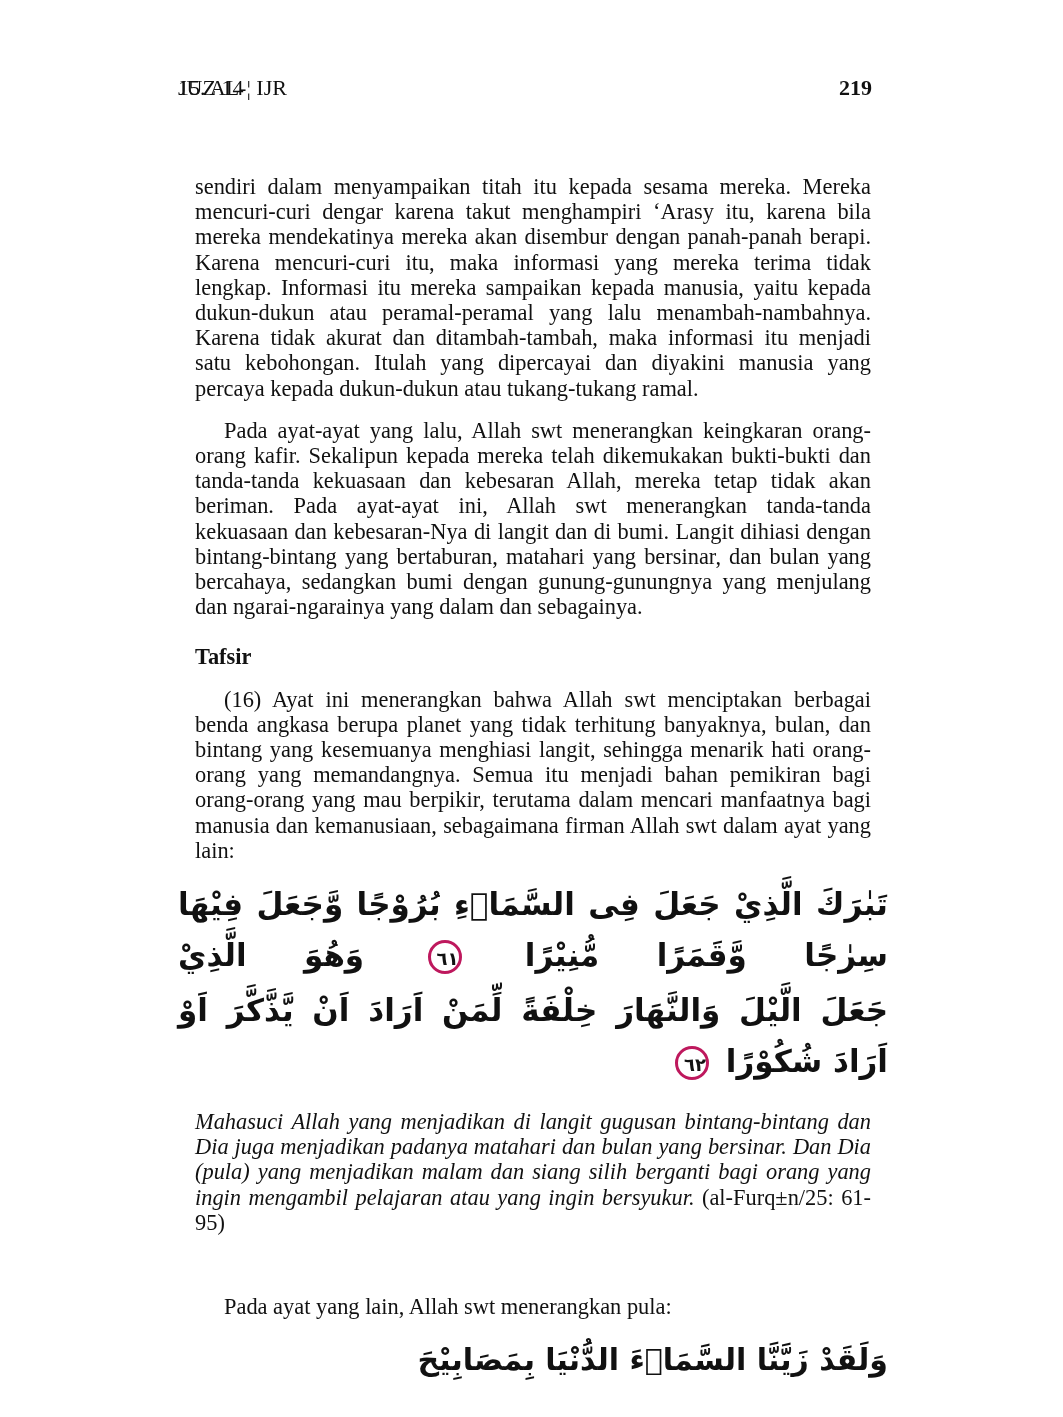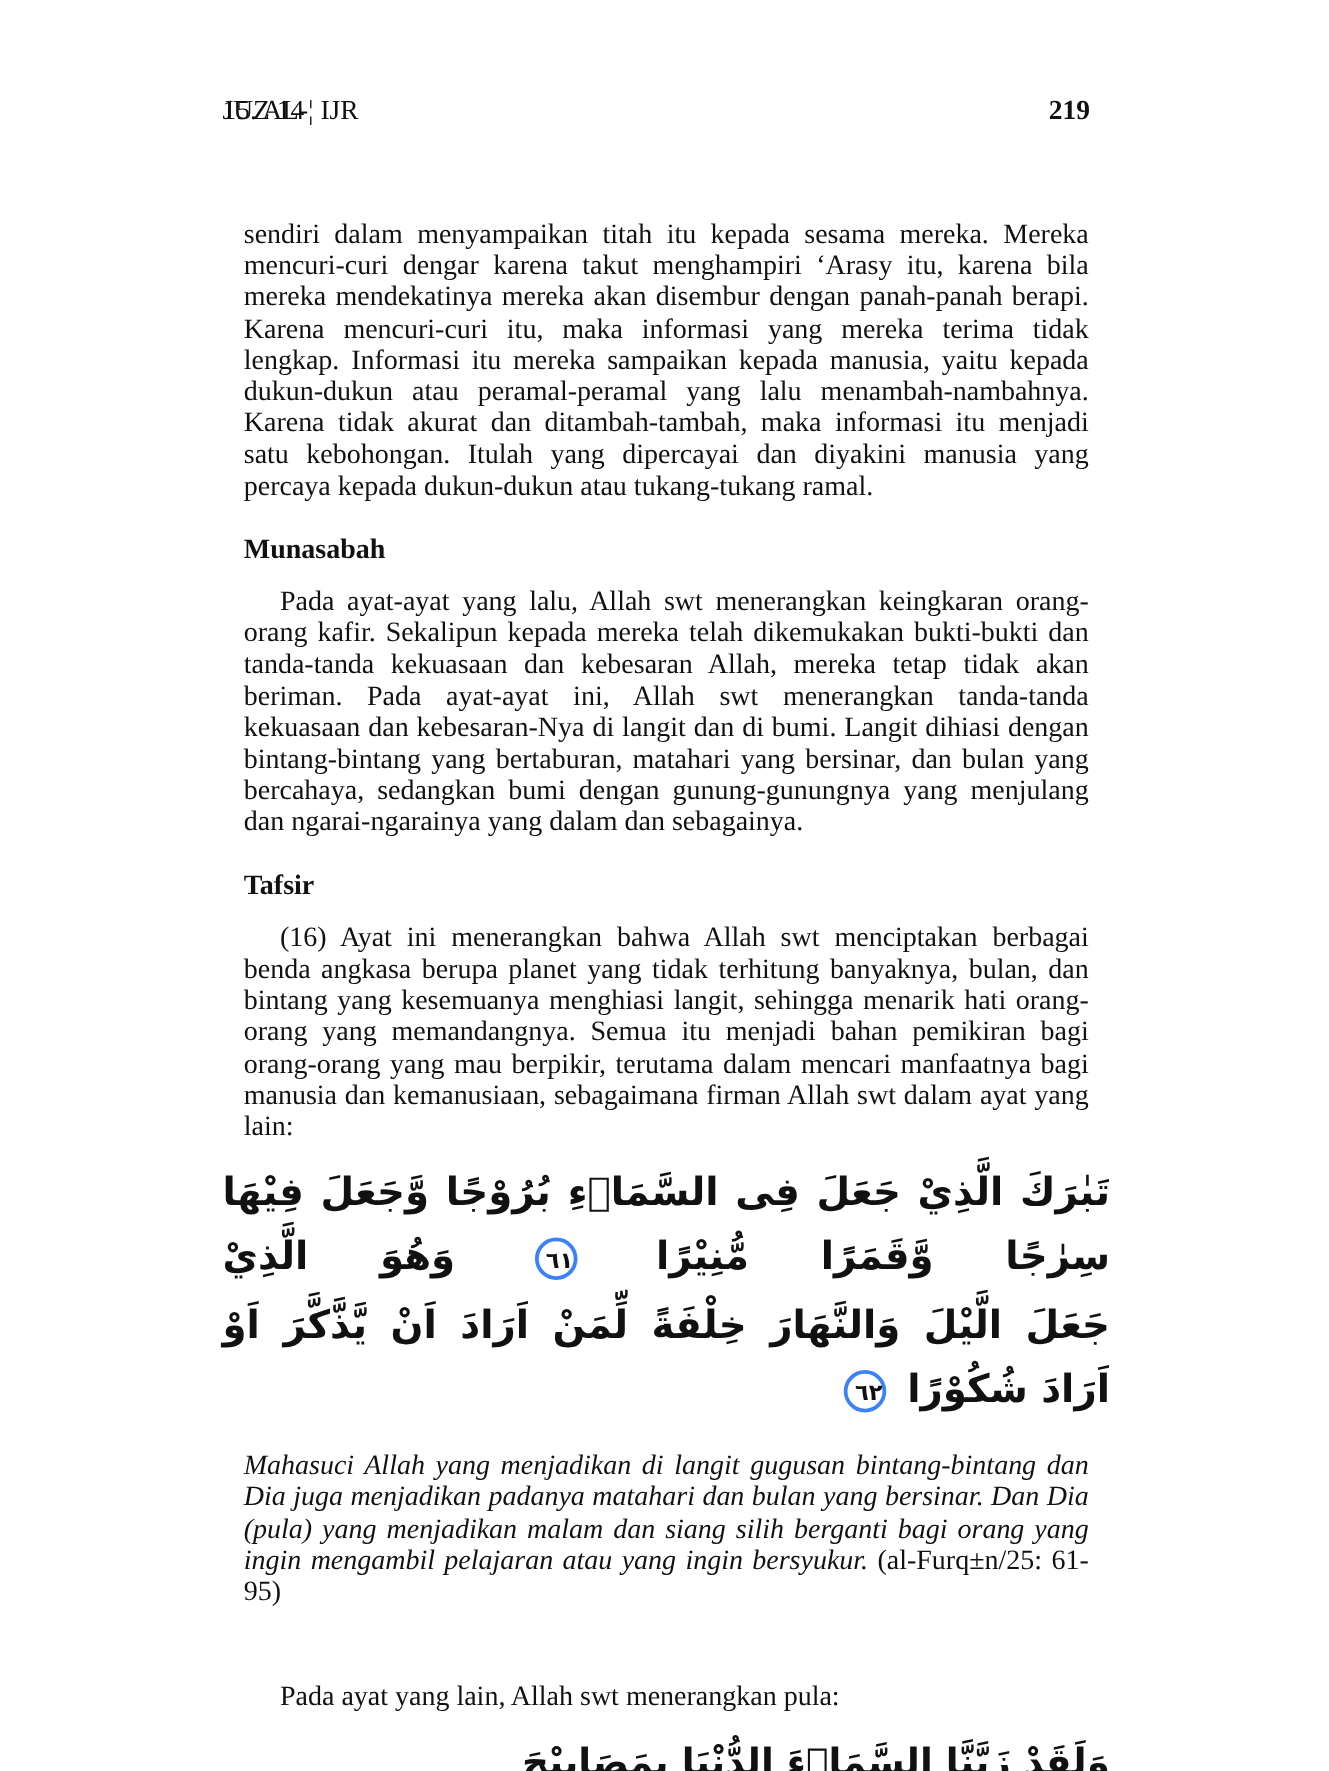--- a/index.html
+++ b/index.html
@@ -29,21 +29,21 @@
       font-family: "DejaVu Sans", sans-serif;
       font-weight: bold;
       font-size: 31px;
       line-height: 48px;
       text-align: justify;
       text-align-last: justify;
     }
     .arabic-block .line { display: block; }
     .ayah-num {
       display: inline-block; width: 34px; height: 34px; line-height: 32px;
-      border: 3px solid #3b82f6; border-radius: 50%; text-align: center;
+      border: 3px solid #be185d; border-radius: 50%; text-align: center;
       font-size: 18px; vertical-align: middle; margin: 12px 6px; box-sizing: border-box;
     }
     .arabic-center {
       direction: rtl; text-align: right;
       font-family: "DejaVu Sans", sans-serif; font-weight: bold;
       font-size: 30px; line-height: 48px; margin: 8px 0 4px 0;
     }
     .translation { font-style: italic; }
     .ref { font-style: normal; }
   </style>
@@ -52,21 +52,20 @@
 
 <div class="header">
   <span class="left">JUZ 14</span>
   <span class="center">15. AL-¦ IJR</span>
   <span class="right">219</span>
 </div>
 
 <div class="content">
   <p>sendiri dalam menyampaikan titah itu kepada sesama mereka. Mereka mencuri-curi dengar karena takut menghampiri ‘Arasy itu, karena bila mereka mendekatinya mereka akan disembur dengan panah-panah berapi. Karena mencuri-curi itu, maka informasi yang mereka terima tidak lengkap. Informasi itu mereka sampaikan kepada manusia, yaitu kepada dukun-dukun atau peramal-peramal yang lalu menambah-nambahnya. Karena tidak akurat dan ditambah-tambah, maka informasi itu menjadi satu kebohongan. Itulah yang dipercayai dan diyakini manusia yang percaya kepada dukun-dukun atau tukang-tukang ramal.</p>
 
-  <p class="heading">Munasabah</p>
   <p class="indent">Pada ayat-ayat yang lalu, Allah swt menerangkan keingkaran orang-orang kafir. Sekalipun kepada mereka telah dikemukakan bukti-bukti dan tanda-tanda kekuasaan dan kebesaran Allah, mereka tetap tidak akan beriman. Pada ayat-ayat ini, Allah swt menerangkan tanda-tanda kekuasaan dan kebesaran-Nya di langit dan di bumi. Langit dihiasi dengan bintang-bintang yang bertaburan, matahari yang bersinar, dan bulan yang bercahaya, sedangkan bumi dengan gunung-gunungnya yang menjulang dan ngarai-ngarainya yang dalam dan sebagainya.</p>
 
   <p class="heading">Tafsir</p>
   <p class="indent">(16) Ayat ini menerangkan bahwa Allah swt menciptakan berbagai benda angkasa berupa planet yang tidak terhitung banyaknya, bulan, dan bintang yang kesemuanya menghiasi langit, sehingga menarik hati orang-orang yang memandangnya. Semua itu menjadi bahan pemikiran bagi orang-orang yang mau berpikir, terutama dalam mencari manfaatnya bagi manusia dan kemanusiaan, sebagaimana firman Allah swt dalam ayat yang lain:</p>
 
   <div class="arabic-block">
     <span class="line">
       <span>تَبٰرَكَ الَّذِيْ جَعَلَ فِى السَّمَاۤءِ بُرُوْجًا وَّجَعَلَ فِيْهَا سِرٰجًا وَّقَمَرًا مُّنِيْرًا</span>
       <span class="ayah-num">٦١</span>
       <span>وَهُوَ الَّذِيْ</span>

